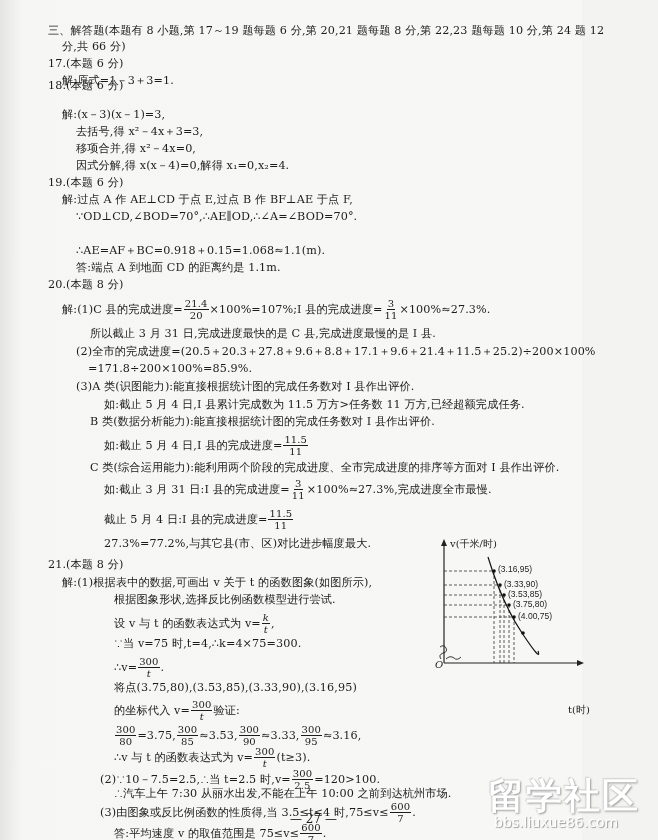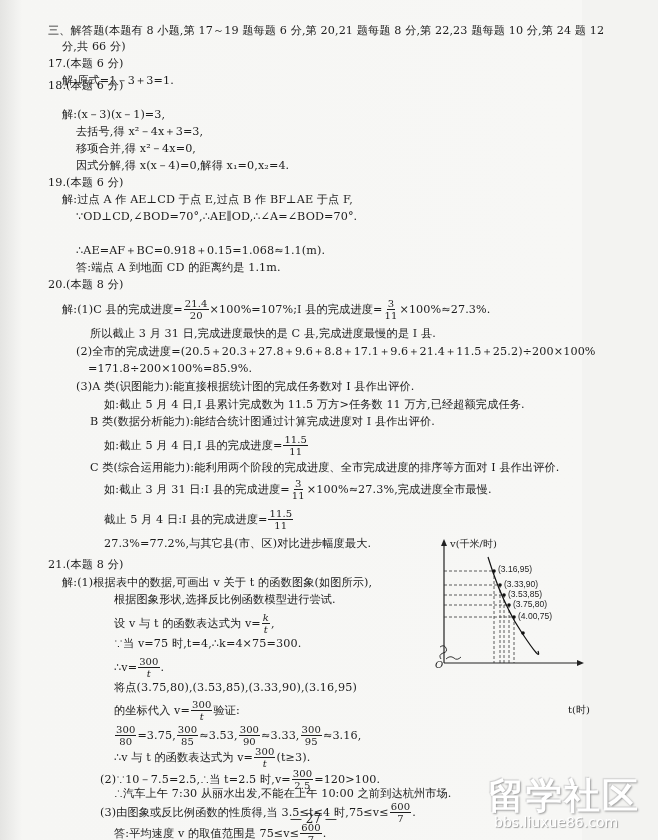--- a/index.html
+++ b/index.html
@@ -56,21 +56,21 @@
       </span><span>×100%=107%;I 县的完成进度=</span><span class="frac">
         <span class="num">3</span>
         <span class="den">11</span>
       </span><span>×100%≈27.3%.</span>
   </div>
   <div class="ln" style="left:90px;top:327px;">所以截止 3 月 31 日,完成进度最快的是 C 县,完成进度最慢的是 I 县.</div>
   <div class="ln" style="left:76px;top:345px;">(2)全市的完成进度=(20.5＋20.3＋27.8＋9.6＋8.8＋17.1＋9.6＋21.4＋11.5＋25.2)÷200×100%</div>
   <div class="ln" style="left:76px;top:362px;margin-left:12px;">=171.8÷200×100%=85.9%.</div>
   <div class="ln" style="left:76px;top:380px;">(3)A 类(识图能力):能直接根据统计图的完成任务数对 I 县作出评价.</div>
   <div class="ln" style="left:104px;top:398px;">如:截止 5 月 4 日,I 县累计完成数为 11.5 万方&gt;任务数 11 万方,已经超额完成任务.</div>
-  <div class="ln" style="left:90px;top:415px;">B 类(数据分析能力):能结合统计图通过计算完成进度对 I 县作出评价.</div>
+  <div class="ln" style="left:90px;top:415px;">B 类(数据分析能力):能直接根据统计图的完成任务数对 I 县作出评价.</div>
   <div class="ln" style="left:104px;top:434px;">
     <span>如:截止 5 月 4 日,I 县的完成进度=</span><span class="frac">
         <span class="num">11.5</span>
         <span class="den">11</span>
       </span>
   </div>
   <div class="ln" style="left:90px;top:461px;">C 类(综合运用能力):能利用两个阶段的完成进度、全市完成进度的排序等方面对 I 县作出评价.</div>
   <div class="ln" style="left:104px;top:478px;">
     <span>如:截止 3 月 31 日:I 县的完成进度=</span><span class="frac">
         <span class="num">3</span>

